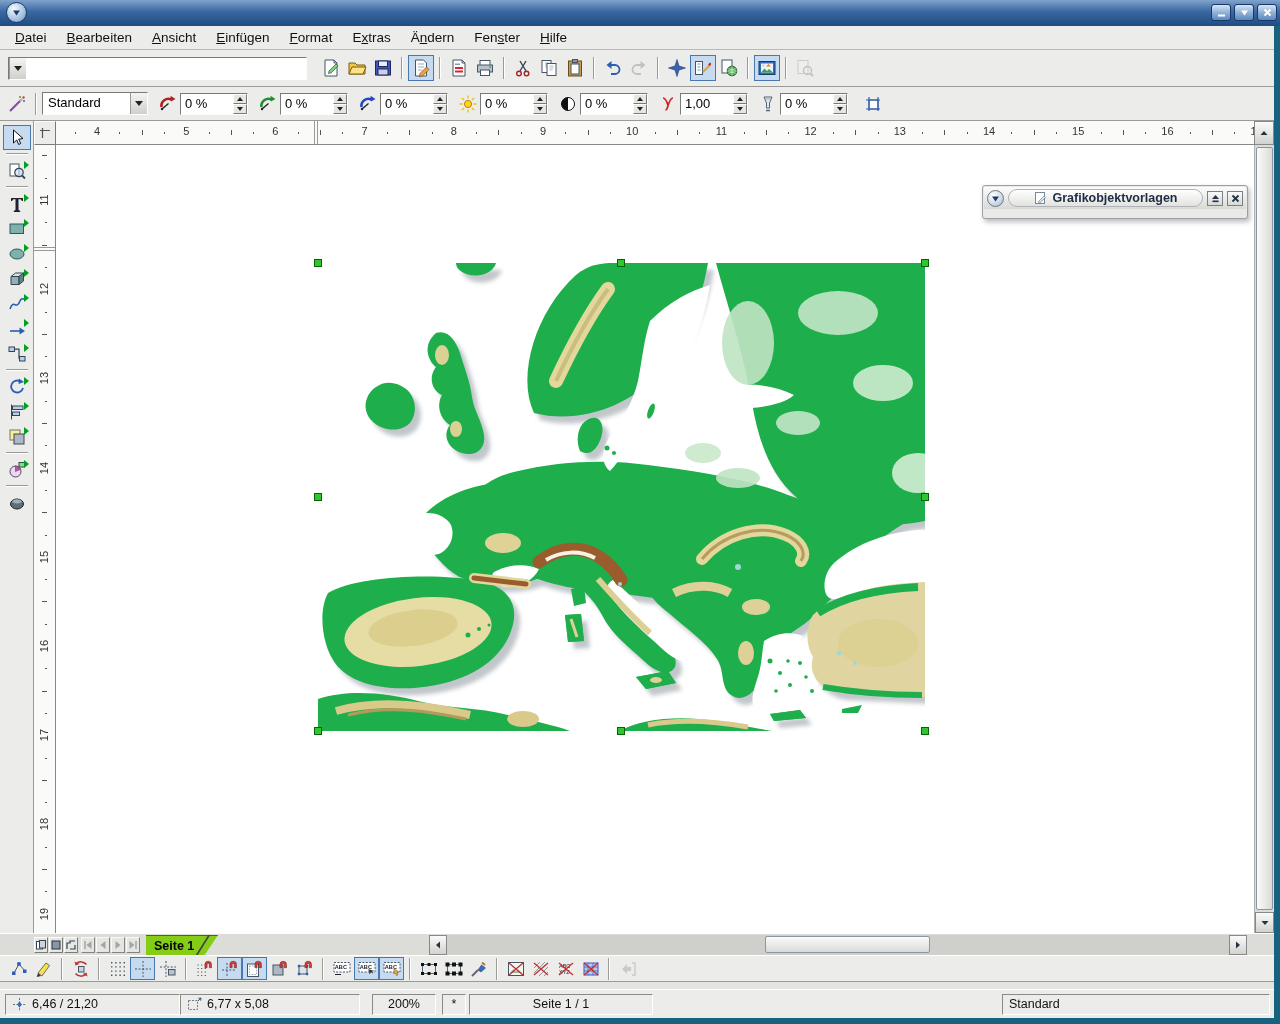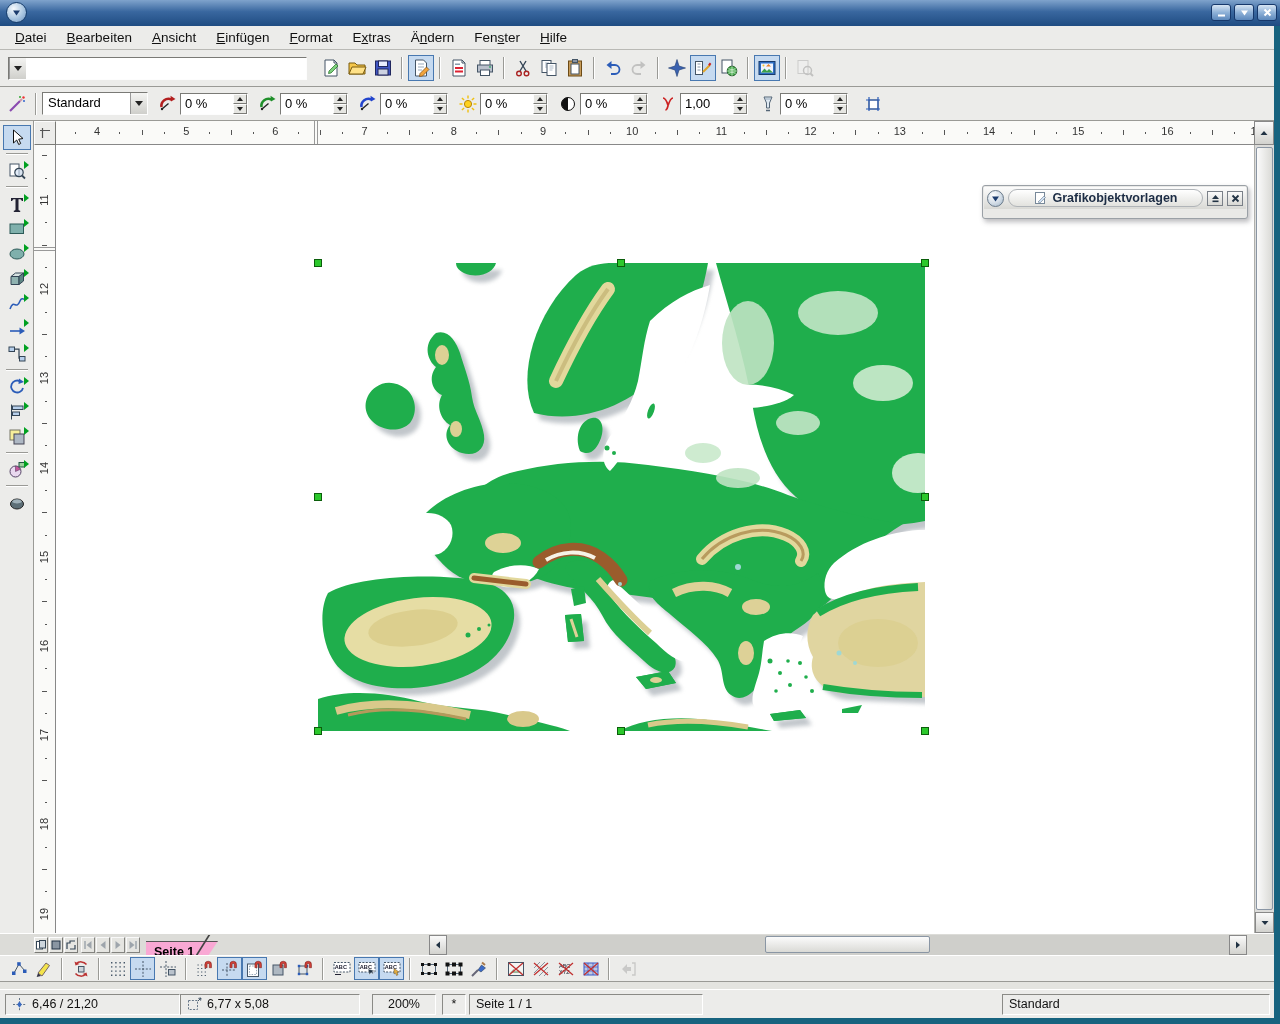--- a/index.html
+++ b/index.html
@@ -97,21 +97,21 @@
     display:flex; align-items:center; justify-content:center; }
   #vscroll-up { left:1254px; top:121px; width:20px; height:24px; }
   #vscrollbar { left:1254px; top:145px; width:20px; height:788px; background:#dcdcda; border-left:1px solid #b0b0ac; }
   #vthumb { position:absolute; left:1px; top:2px; width:17px; height:763px;
     background:linear-gradient(90deg,#fbfbfb,#dadad6); border:1px solid #8a96a4; border-radius:2px; }
   #vscroll-dn { position:absolute; left:0; bottom:0; width:19px; height:21px; }
 
   #tabbar { left:0; top:933px; width:1274px; height:22px; background:#dcdcd8; border-top:1px solid #fff; }
   .minibtn { position:absolute; top:3px; width:14px; height:16px; background:#e6e6e2;
     border:1px solid; border-color:#fdfdfd #7a7a76 #7a7a76 #fdfdfd; display:flex; align-items:center; justify-content:center; }
-  #page-tab { position:absolute; left:146px; top:7px; width:72px; height:21px; background:#f9a8d4;
+  #page-tab { position:absolute; left:146px; top:1px; width:72px; height:21px; background:#84cc16;
     clip-path:polygon(0 0, 72px 0, 58px 21px, 0 21px);
     border-top:1px solid #555; font-weight:bold; font-size:12.5px;
     display:flex; align-items:center; padding-left:8px; }
   #tab-slash { position:absolute; left:202px; top:1px; width:1.5px; height:20px; background:#444; transform:skewX(-32deg); }
   #hscroll-left { position:absolute; left:429px; top:1px; width:18px; height:20px; }
   #hscroll-track { position:absolute; left:447px; top:1px; width:782px; height:20px; background:#cfcfcb; }
   #hthumb { position:absolute; left:318px; top:1px; width:165px; height:17px;
     background:linear-gradient(#fbfbfb,#dadad6); border:1px solid #8a96a4; border-radius:2px; }
   #hscroll-right { position:absolute; left:1229px; top:1px; width:18px; height:20px; }
 
@@ -1262,21 +1262,21 @@
         </svg>
       </span>
     <span>6,77 x 5,08</span>
   </div>
   <div class="sfield" style="width:64px;margin-left:12px;justify-content:center;">
     <span>200%</span>
   </div>
   <div class="sfield" style="width:24px;margin-left:6px;justify-content:center;">
     <span>*</span>
   </div>
-  <div class="sfield" style="width:234px;margin-left:3px;">
+  <div class="sfield" style="width:184px;margin-left:3px;justify-content:center;">
     <span>Seite 1 / 1</span>
   </div>
   <div class="sfield" style="width:268px;margin-left:auto;margin-right:2px;">
     <span>Standard</span>
   </div>
 </div>
 
 <div class="abs" id="frame-right"></div>
 <div class="abs" id="frame-bottom"></div>
 

